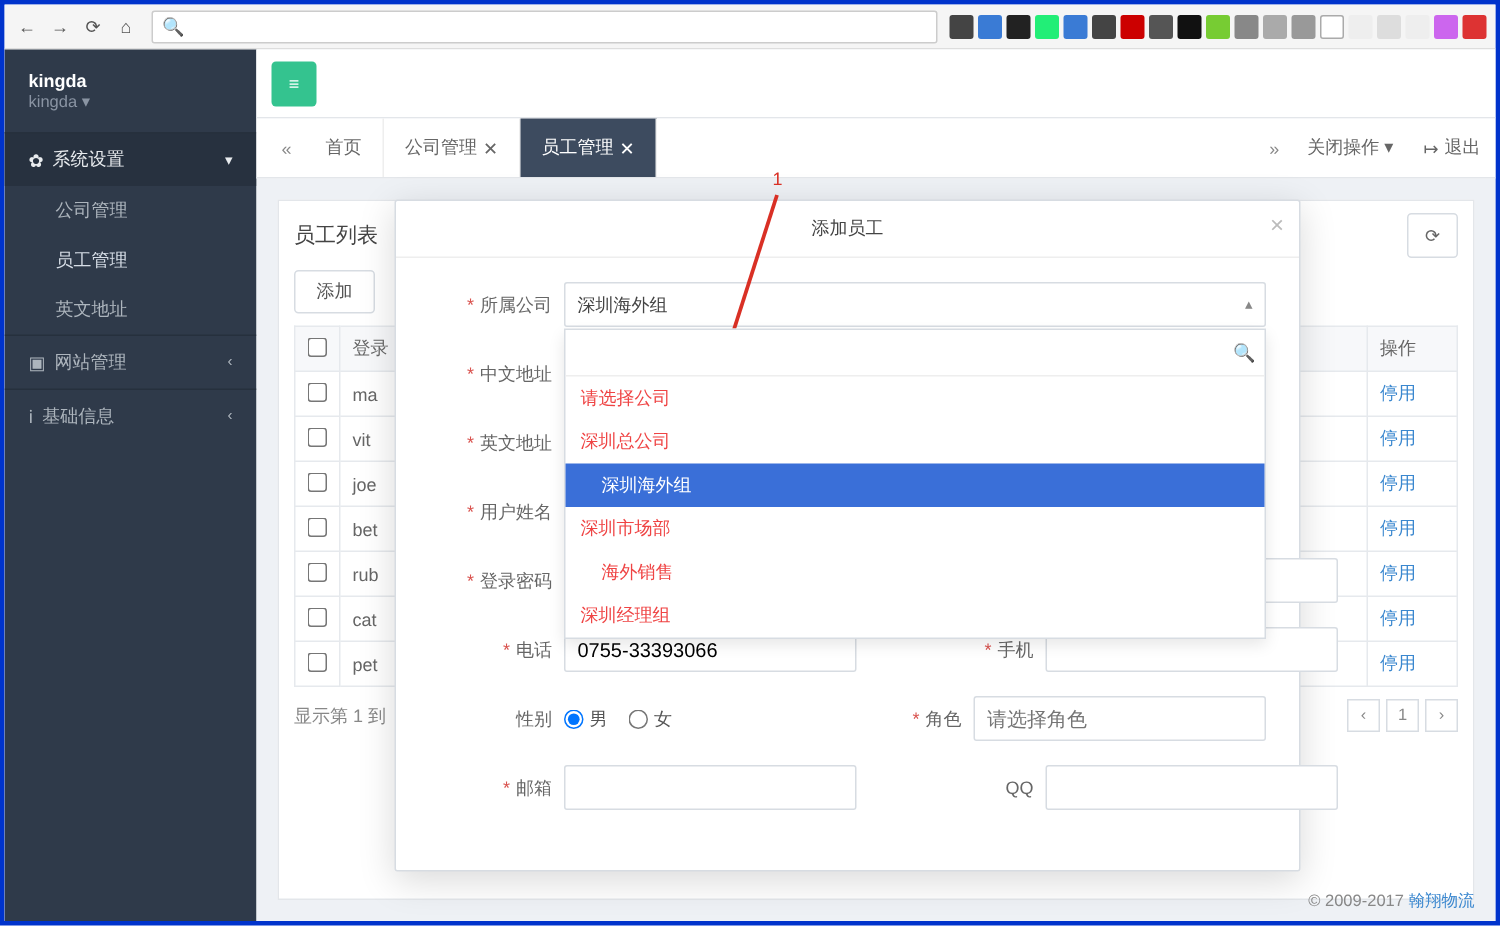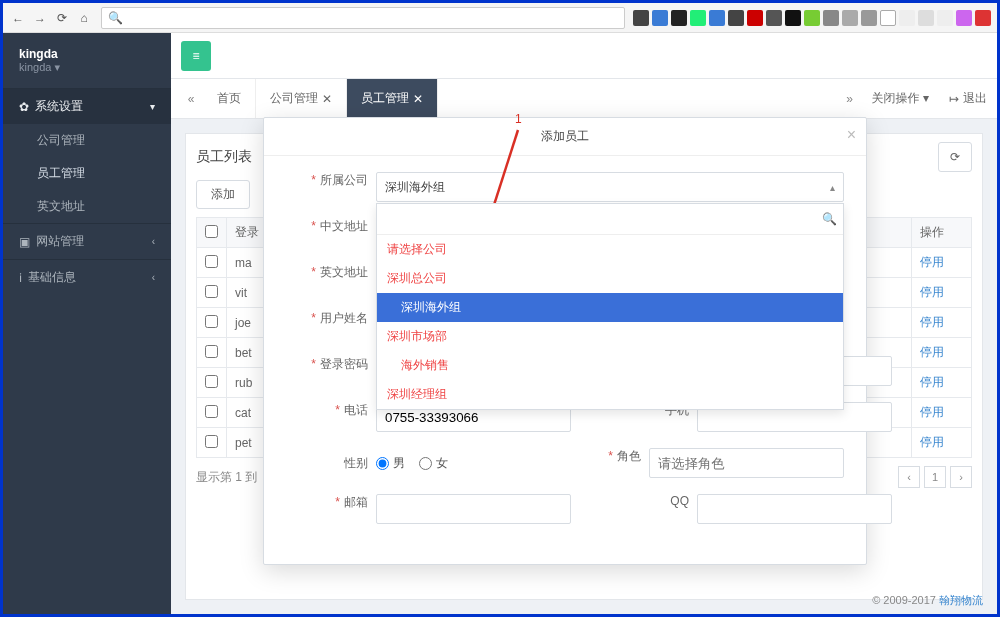--- a/index.html
+++ b/index.html
@@ -42,26 +42,26 @@
 .panel h3 { font-size: 14px; font-weight: normal; color:#444;text-align:center; }
 .refresh-btn { width:34px; height:30px; border:1px solid #d7dce2; border-radius:3px; display:flex;align-items:center;justify-content:center;color:#666;cursor:pointer;}
 .add-btn { margin-top:8px; display:inline-block; padding: 5px 14px; border:1px solid #d7dce2; border-radius:3px; color:#555; cursor:pointer;}
 .table { margin-top: 8px; width: 100%; border-collapse: collapse; }
 .table th, .table td { border:1px solid #e6e9ed; padding:6px 8px; text-align:left; color:#666; }
 .table th { background:#f7f8fa; font-weight:normal;}
 .action-link { color:#3a87cf; cursor:pointer;margin-top:34px;}
 .pager { margin-top:8px; color:#888; display:flex; align-items:center; justify-content:space-between;}
 .pager-right { display:flex; gap:4px;}
 .pager-right span { width:22px; height:22px; border:1px solid #d7dce2; display:flex;align-items:center;justify-content:center; cursor:pointer; font-size:11px;}
-.modal { position:absolute; left: 260px; top: 114px; width: 604px; background:#fff; border:1px solid #d7dce2; box-shadow: 0 6px 24px rgba(0,0,0,0.15); border-radius:2px; }
+.modal { position:absolute; left: 260px; top: 130px; width: 604px; background:#fff; border:1px solid #d7dce2; box-shadow: 0 6px 24px rgba(0,0,0,0.15); border-radius:2px; }
 .modal-head { padding:10px 14px; text-align:center; border-bottom:1px solid #eee; position:relative; color:#444;}
 .modal-close { position:absolute; right:10px; top:8px; color:#bbb; cursor:pointer; font-size:16px;}
 .modal-body { padding: 16px 22px 24px; }
 .form-row { display:flex; align-items:center; gap:18px; margin-bottom: 16px; }
-.form-row > .fcell { flex:1; display:flex; gap:8px; }
+.form-row > .fcell { flex:1; display:flex; align-items:center; gap:8px; }
 .flabel { width: 82px; text-align:right; color:#666; }
 .req::before { content:"*"; color:#d9534f; margin-right:4px; }
 .finput { flex:1; height:30px; border:1px solid #d7dce2; border-radius:2px; padding:0 8px; }
 .select-box { flex:1; position:relative; }
 .select-display { height:30px; border:1px solid #d7dce2; border-radius:2px; padding:0 8px; display:flex; align-items:center; justify-content:space-between; color:#444;}
 .select-display .caret { color:#888; font-size:10px;}
 .dropdown { position:absolute; left:0; top:31px; right:0; background:#fff; border:1px solid #d7dce2; z-index: 50; box-shadow:0 4px 10px rgba(0,0,0,0.1);}
 .dd-search { display:flex; align-items:center; border-bottom:1px solid #eee; padding:4px 6px;}
 .dd-search input { flex:1; border:none; outline:none; height:22px; }
 .dd-item { padding:6px 10px; cursor:pointer; color:#ef4444;}

